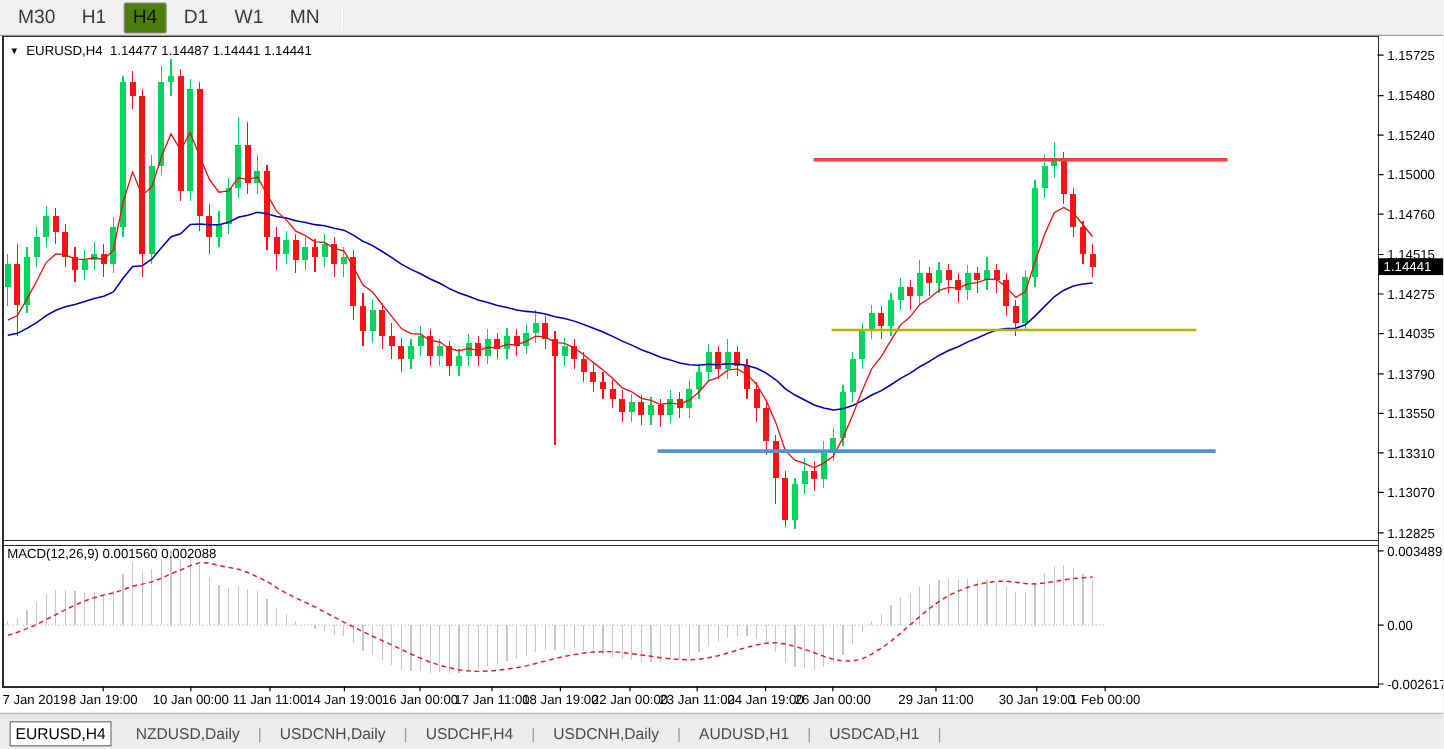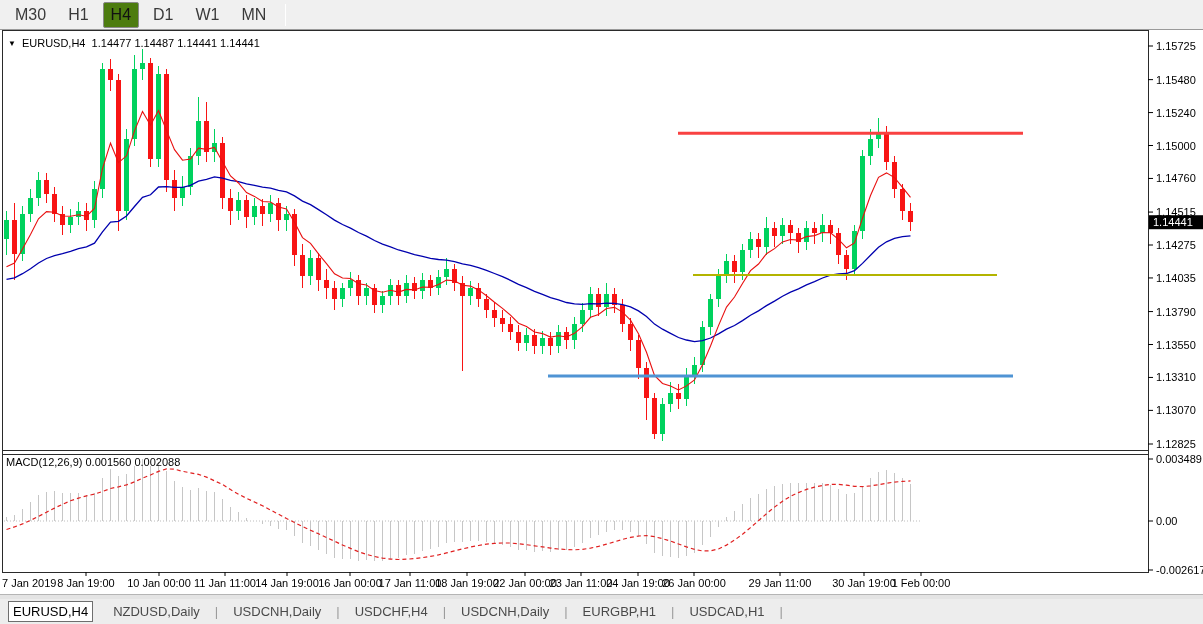--- a/index.html
+++ b/index.html
@@ -473,19 +473,19 @@
       <span class="tab active">EURUSD,H4</span>
       <span class="tab-sep"></span>
       <span class="tab">NZDUSD,Daily</span>
       <span class="tab-sep">|</span>
       <span class="tab">USDCNH,Daily</span>
       <span class="tab-sep">|</span>
       <span class="tab">USDCHF,H4</span>
       <span class="tab-sep">|</span>
       <span class="tab">USDCNH,Daily</span>
       <span class="tab-sep">|</span>
-      <span class="tab">EURGBP,H1</span>
+      <span class="tab">AUDUSD,H1</span>
       <span class="tab-sep">|</span>
       <span class="tab">USDCAD,H1</span>
       <span class="tab-sep">|</span>
     </div>
 
 </div>
 
 </body></html>

